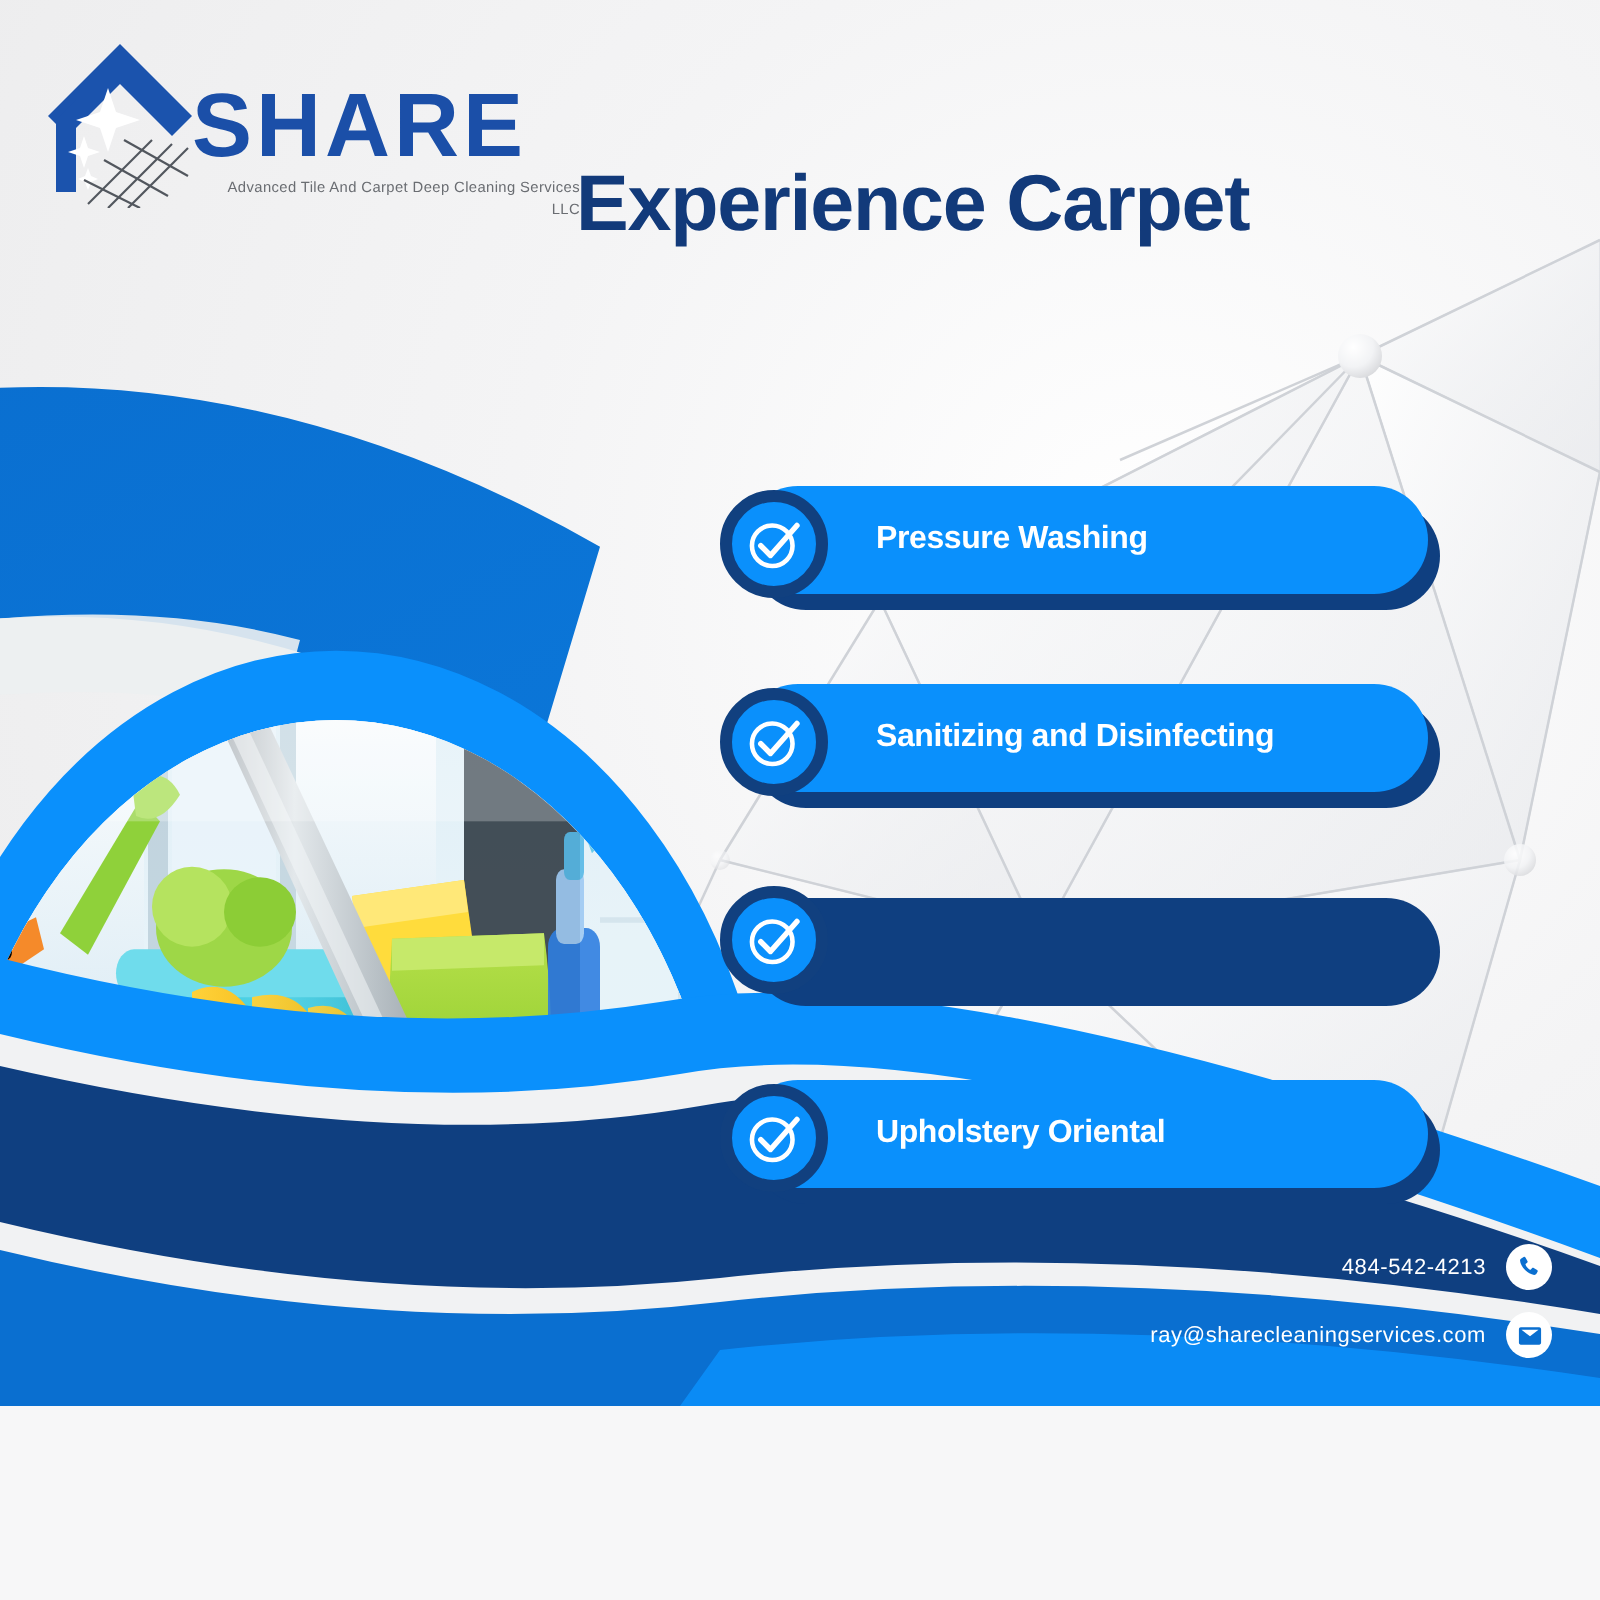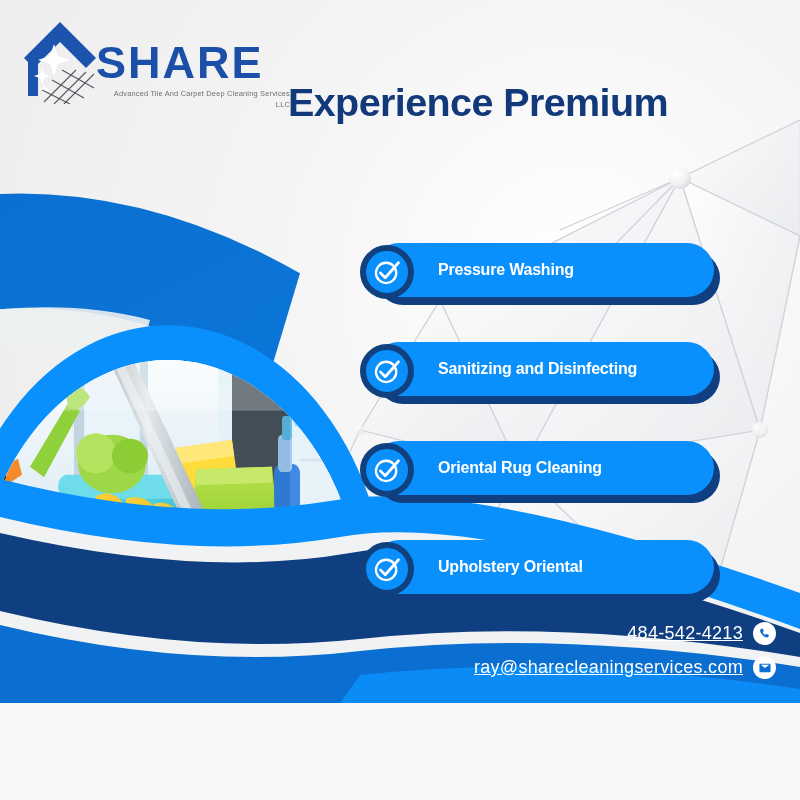--- a/index.html
+++ b/index.html
@@ -83,21 +83,21 @@
   }
   .badge svg { display:block; }
 
   
   .contact { position:absolute; right:24px; bottom:24px; text-align:right; z-index:9; }
   .crow {
     display:flex; align-items:center; justify-content:flex-end;
     gap:10px; margin-bottom:11px;
   }
   .crow:last-child { margin-bottom:0; }
-  .ctext { color:#ffffff; font-size:18px; letter-spacing:.3px;text-decoration:underline; }
+  .ctext { color:#ffffff; font-size:11px; letter-spacing:.3px; }
   .cicon {
     width:23px; height:23px; border-radius:50%;
     background:#ffffff; display:flex; align-items:center; justify-content:center;
     flex:0 0 auto;
   }
   .cicon svg { display:block; }
 </style>
 </head>
 <body>
 
@@ -377,21 +377,21 @@
         <path d="M28 72 L56 86"></path>
         <path d="M38 62 L70 80"></path>
         <path d="M48 52 L80 70"></path>
       </g>
     </svg>
     <div class="logo-word">SHARE</div>
     <div class="logo-tag">Advanced Tile And Carpet Deep Cleaning Services LLC</div>
   </div>
 
   <div class="headline">
-    <span>Experience Premium</span>
+    <span>Experience Carpet</span>
   </div>
 
   <div class="pill-wrap" style="top:243px;">
     <div class="pill-shadow"></div>
     <div class="pill-main">
       <span class="pill-label">Pressure Washing</span>
     </div>
     <div class="badge">
       <svg viewBox="0 0 34 34" width="30" height="30">
         <circle cx="16" cy="18" r="11.5" fill="none" stroke="#ffffff" stroke-width="2.6"></circle>
@@ -408,23 +408,20 @@
     <div class="badge">
       <svg viewBox="0 0 34 34" width="30" height="30">
         <circle cx="16" cy="18" r="11.5" fill="none" stroke="#ffffff" stroke-width="2.6"></circle>
         <path d="M9.5 18 L15 23.5 L30 6.5" fill="none" stroke="#ffffff" stroke-width="3.1" stroke-linecap="round" stroke-linejoin="round"></path>
       </svg>
     </div>
   </div>
 
   <div class="pill-wrap" style="top:441px;">
     <div class="pill-shadow"></div>
-    <div class="pill-main">
-      <span class="pill-label">Oriental Rug Cleaning</span>
-    </div>
     <div class="badge">
       <svg viewBox="0 0 34 34" width="30" height="30">
         <circle cx="16" cy="18" r="11.5" fill="none" stroke="#ffffff" stroke-width="2.6"></circle>
         <path d="M9.5 18 L15 23.5 L30 6.5" fill="none" stroke="#ffffff" stroke-width="3.1" stroke-linecap="round" stroke-linejoin="round"></path>
       </svg>
     </div>
   </div>
 
   <div class="pill-wrap" style="top:540px;">
     <div class="pill-shadow"></div>

